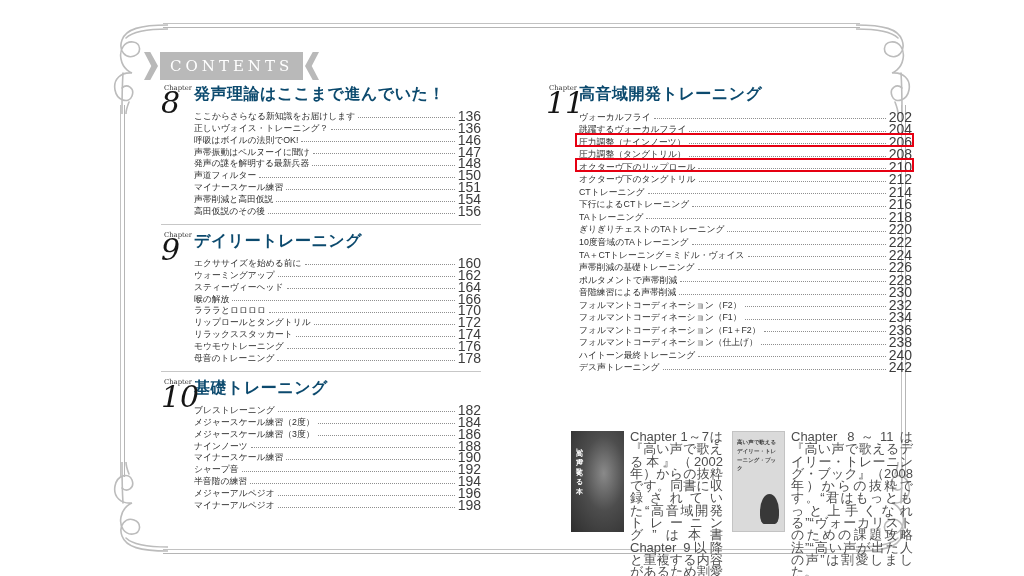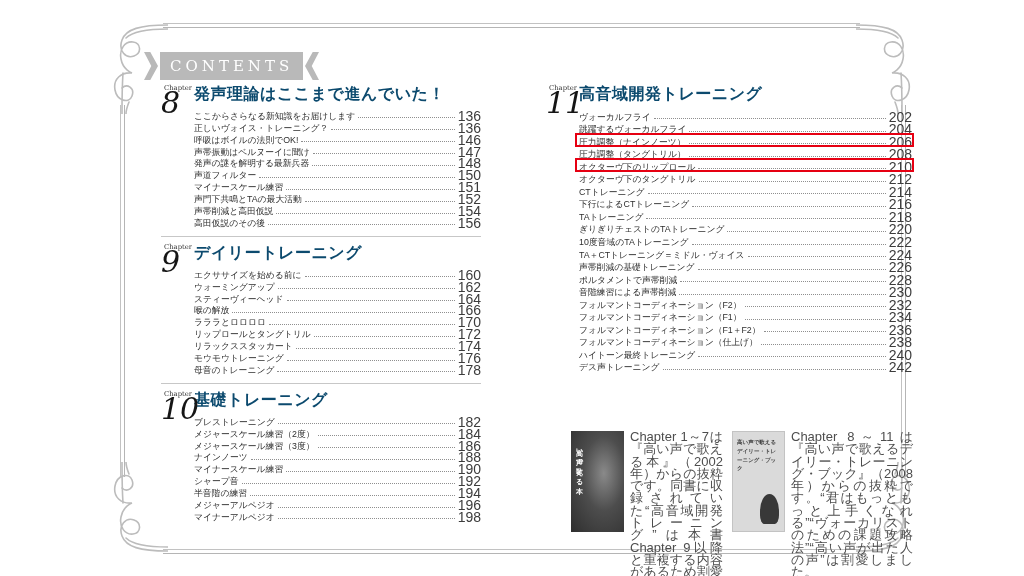--- a/index.html
+++ b/index.html
@@ -150,25 +150,20 @@
           <span class="toc-title">声道フィルター</span>
           <span class="toc-dots"></span>
           <span class="toc-page">150</span>
         </div>
         <div class="toc-row">
           <span class="toc-title">マイナースケール練習</span>
           <span class="toc-dots"></span>
           <span class="toc-page">151</span>
         </div>
         <div class="toc-row">
-          <span class="toc-title">声門下共鳴とTAの最大活動</span>
-          <span class="toc-dots"></span>
-          <span class="toc-page">152</span>
-        </div>
-        <div class="toc-row">
           <span class="toc-title">声帯削減と高田仮説</span>
           <span class="toc-dots"></span>
           <span class="toc-page">154</span>
         </div>
         <div class="toc-row">
           <span class="toc-title">高田仮説のその後</span>
           <span class="toc-dots"></span>
           <span class="toc-page">156</span>
         </div>
       </div>

